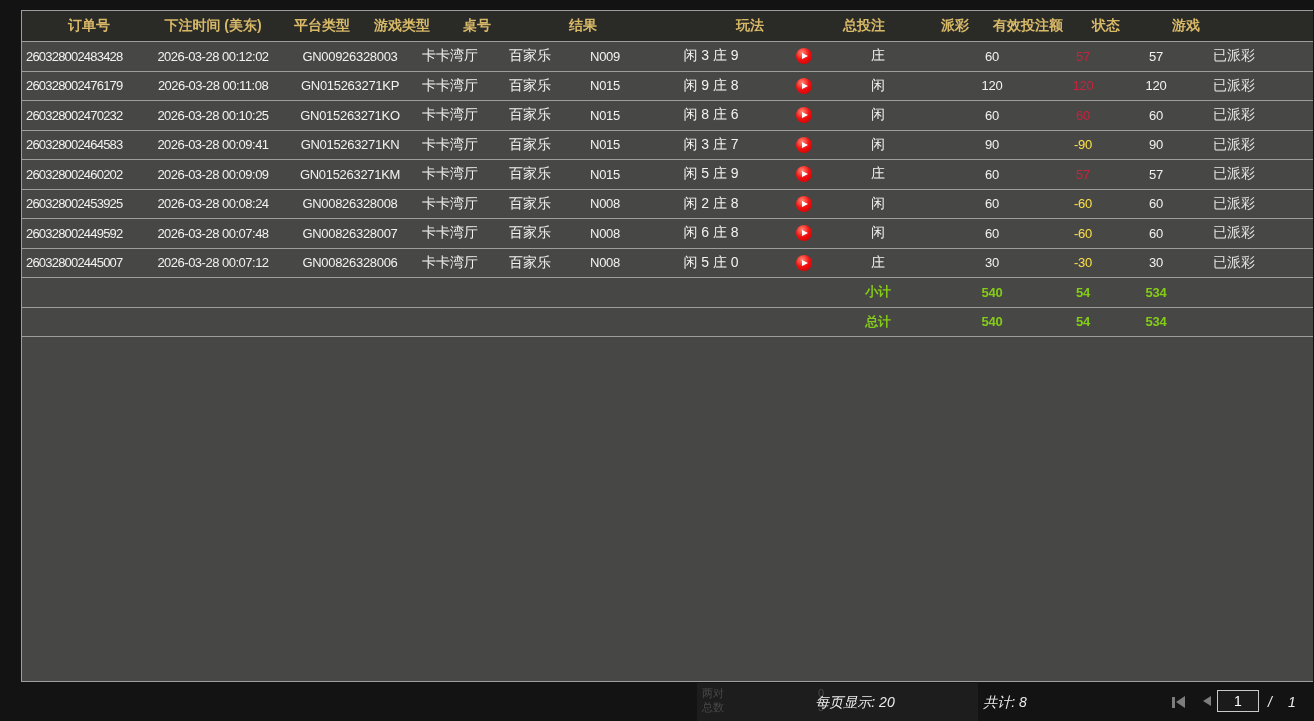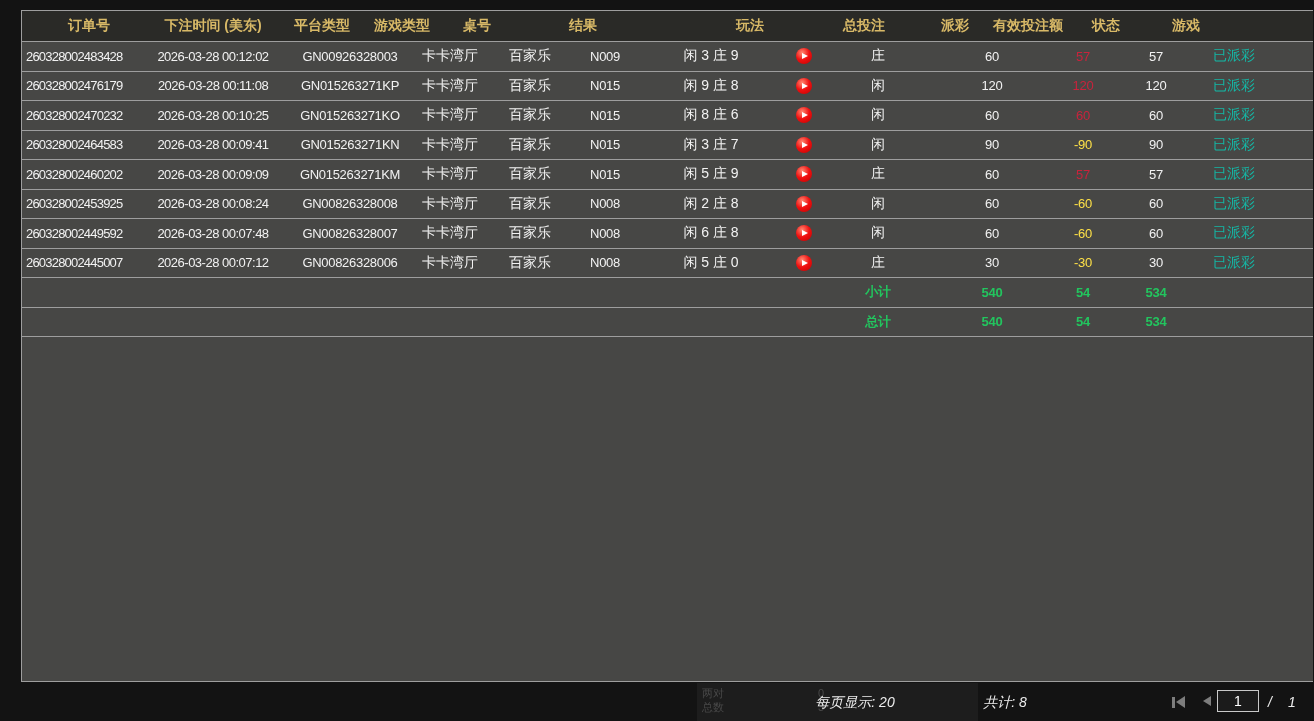--- a/index.html
+++ b/index.html
@@ -39,22 +39,22 @@
   .c-replay{width:36px;}
   .c-method{width:112px;}
   .c-totalbet{width:116px;}
   .c-payout{width:66px;}
   .c-validbet{width:80px;}
   .c-status{width:76px;}
   .c-game{width:60px;justify-content:flex-start;padding-left:28px;}
   
   .pos{color:#c8233c;}
   .neg{color:#fde047;}
-  .data .c-status{color:#14b8a6;}
-  .total-row .cell{color:#22c55e;font-weight:700;}
+  .data .c-status{color:#e5e5e5;}
+  .total-row .cell{color:#84cc16;font-weight:700;}
   
   .play-btn{
     width:16px;height:16px;border-radius:50%;
     background:radial-gradient(circle at 38% 30%, #ff8a74 0%, #f01010 48%, #bf0000 100%);
     display:inline-flex;align-items:center;justify-content:center;cursor:pointer;
   }
   .play-tri{width:0;height:0;border-left:6px solid #fff;border-top:3.5px solid transparent;border-bottom:3.5px solid transparent;margin-left:2px;}
   
   .footer{position:absolute;left:0;top:683px;width:1314px;height:40px;background:#131313;}
   .ghost{position:absolute;left:697px;top:0;width:281px;height:38px;background:#1d1d1d;overflow:hidden;}

